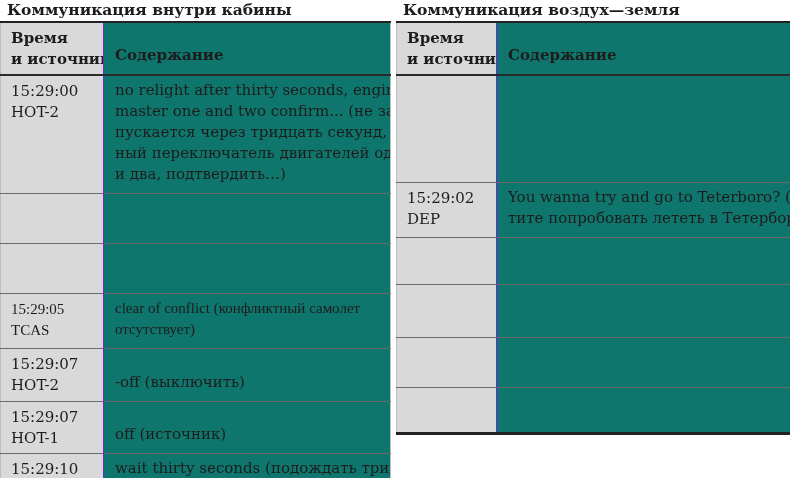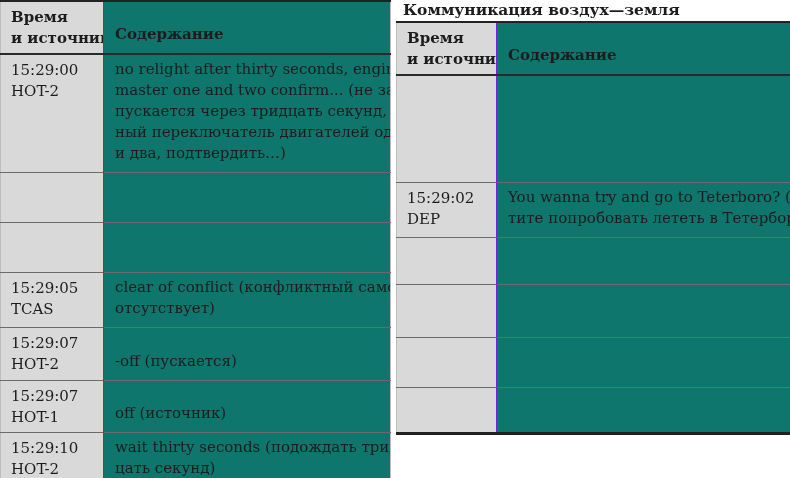--- a/index.html
+++ b/index.html
@@ -58,31 +58,32 @@
     padding: 4px 4px 8px 11px;
     white-space: pre;
   }
   th.time-cell { font-weight: 700; }
   th.content-cell { font-weight: 700; }
   
   tr.hdr { height: 47px; }
   tr.r0 { height: 107px; }
   tr.r1 { height: 50px; }
   tr.r2 { height: 50px; }
-  tr.r3 { height: 47px; }
+  tr.r3 { height: 47px; font-family: Liberation Serif, serif; }
   tr.r4 { height: 53px; }
   tr.r5 { height: 50px; }
   tr.r6 { height: 46px; }
 </style>
 </head>
 <body>
 
 <div class="page">
 
   <div class="panel left">
+    <div class="tbl-title">Коммуникация внутри кабины</div>
     <table>
       <colgroup>
           <col style="width:103px">
           <col style="width:287px">
         </colgroup>
       <thead>
         <tr class="hdr">
           <th class="time-cell">Время
 и источник</th>
           <th class="content-cell">Содержание</th>
@@ -108,21 +109,21 @@
         </tr>
         <tr class="r3">
           <td class="time-cell">15:29:05
 TCAS</td>
           <td class="content-cell">clear of conflict (конфликтный самолет
 отсутствует)</td>
         </tr>
         <tr class="r4">
           <td class="time-cell">15:29:07
 HOT-2</td>
-          <td class="content-cell">-off (пускается)</td>
+          <td class="content-cell">-off (выключить)</td>
         </tr>
         <tr class="r5">
           <td class="time-cell">15:29:07
 HOT-1</td>
           <td class="content-cell">off (источник)</td>
         </tr>
         <tr class="r6">
           <td class="time-cell">15:29:10
 HOT-2</td>
           <td class="content-cell">wait thirty seconds (подождать трид-

